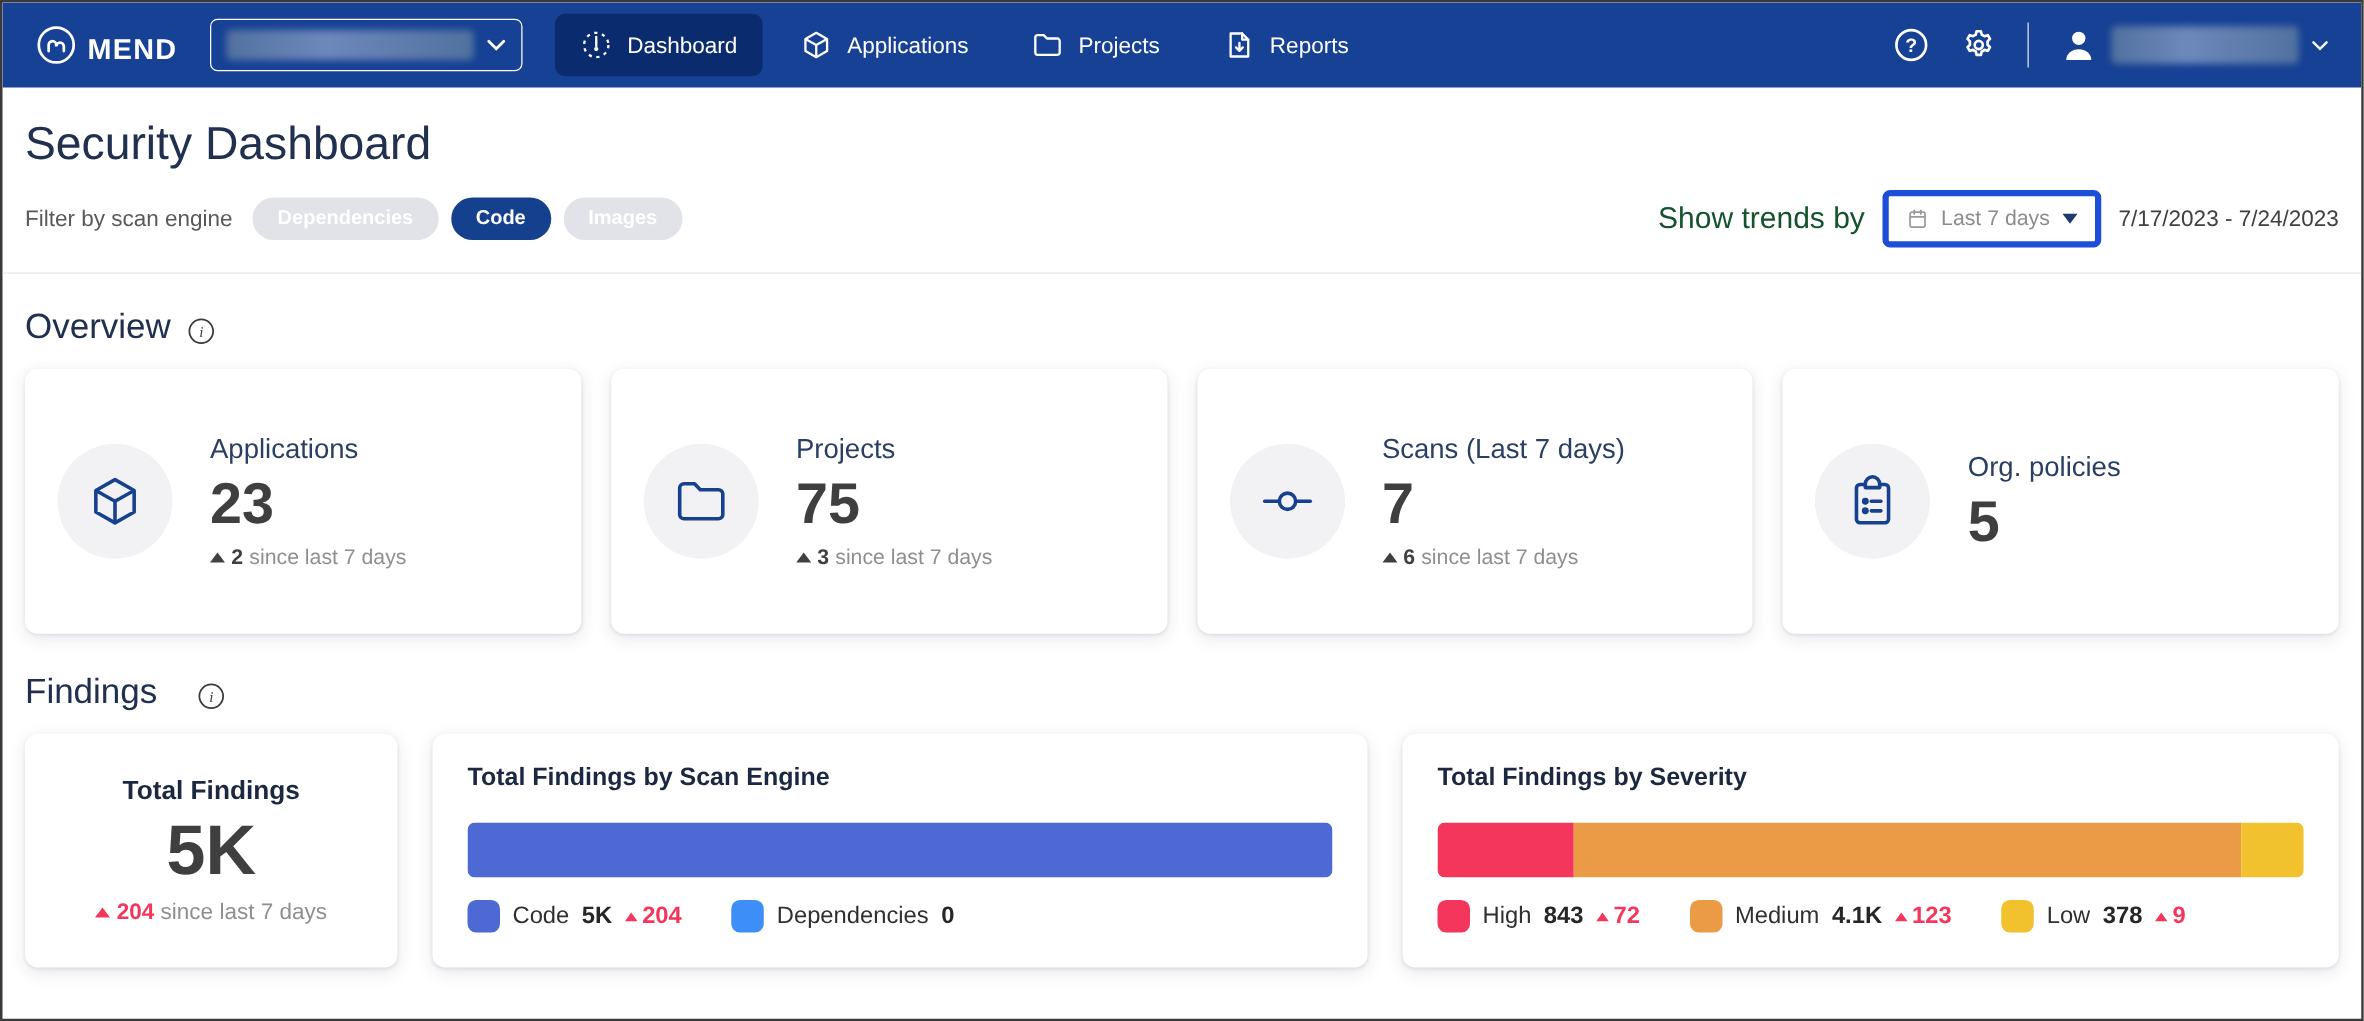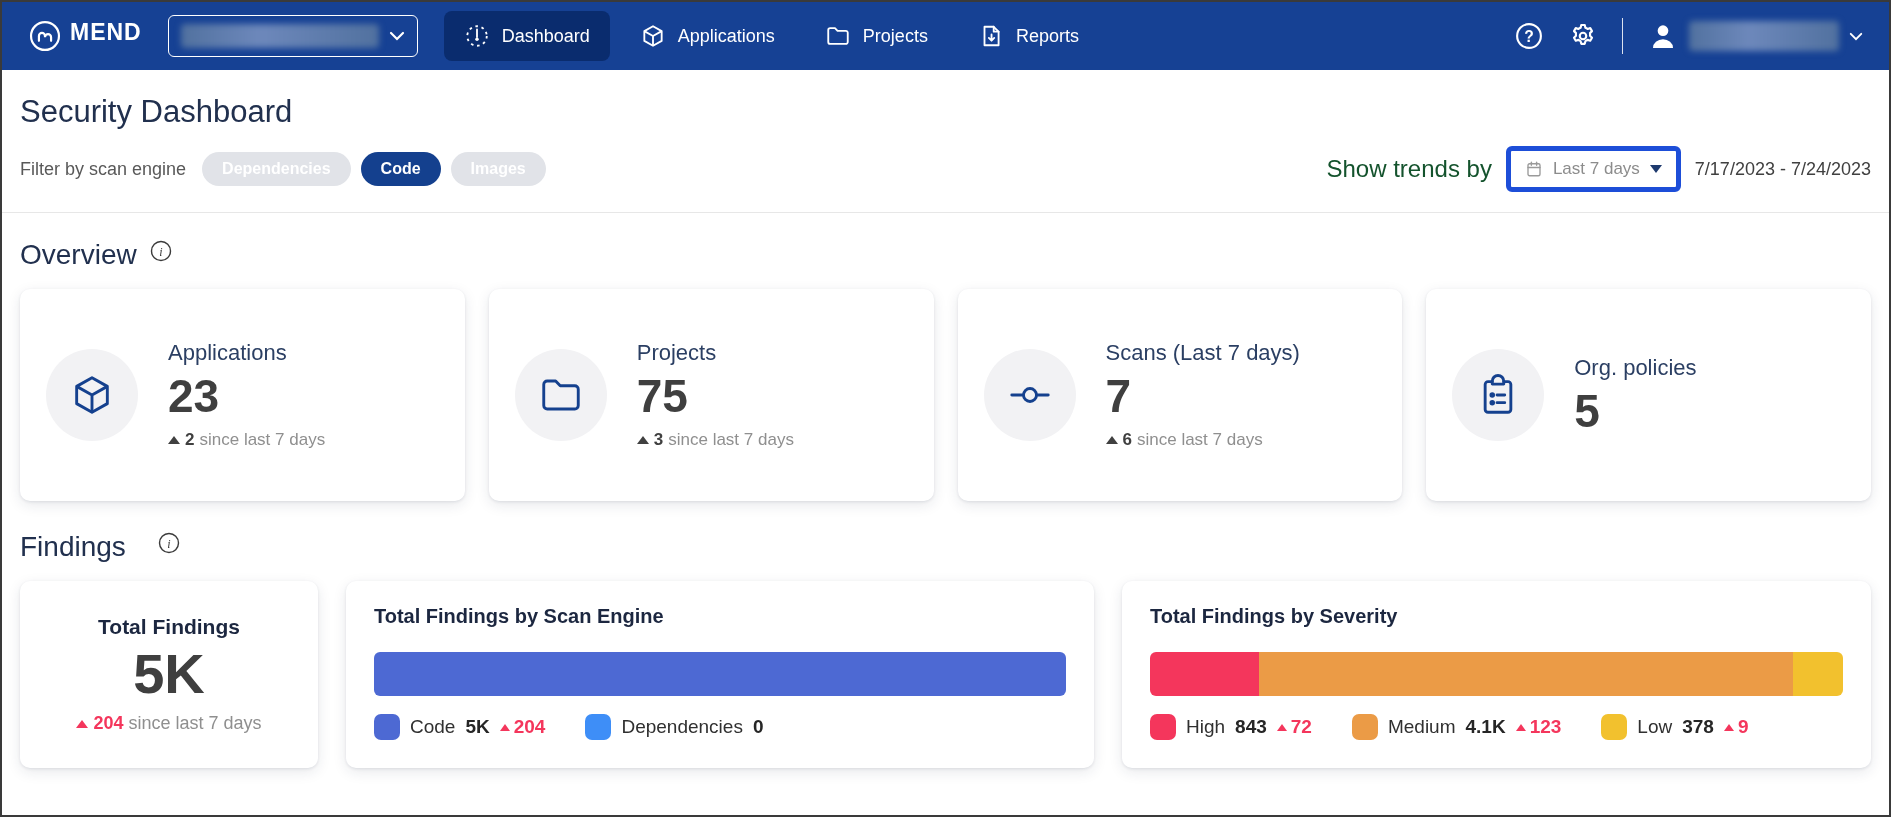--- a/index.html
+++ b/index.html
@@ -7,21 +7,21 @@
   .page {
     width:1891px; height:817px; background:#fff;
     border:2px solid #3a3a3a; overflow:hidden; position:relative;
   }
 
   
   .navbar {
     height:68px; background:#164194; display:flex; align-items:center;
     padding:0 26px; color:#fff;
   }
-  .brand { display:flex; align-items:flex-start; gap:8px; }
+  .brand { display:flex; align-items:flex-end; gap:8px; }
   .brand-name { font-size:23px; font-weight:700; letter-spacing:1px; }
   .org-select {
     margin-left:26px; width:250px; height:42px; border:1.5px solid #fff; border-radius:6px;
     display:flex; align-items:center; padding:0 12px; gap:10px; cursor:pointer;
   }
   .redacted { background:linear-gradient(90deg,#51719f,#6d88bb 40%,#51719f); filter:blur(3px); border-radius:4px; }
   .org-redacted { flex:1; height:24px; }
   .nav-tabs { display:flex; align-items:center; margin-left:26px; gap:10px; }
   .nav-tab {
     display:flex; align-items:center; gap:12px; padding:12px 20px; border-radius:8px;
@@ -29,21 +29,21 @@
   }
   .nav-tab.active { background:#0A2C6E; }
   .nav-right { margin-left:auto; display:flex; align-items:center; gap:24px; }
   .nav-divider { width:1px; height:36px; background:rgba(255,255,255,0.85); }
   .user-box { display:flex; align-items:center; gap:10px; }
   .user-redacted { width:150px; height:30px; }
   .icon-btn { display:flex; align-items:center; justify-content:center; cursor:pointer; }
 
   
   .content { padding:0 18px; }
-  .page-title { margin-top:24px; font-size:31px; color:#21304e; font-weight:400; }
+  .page-title { margin-top:24px; font-size:37px; color:#21304e; font-weight:400; }
 
   .filter-row { display:flex; align-items:center; margin-top:16px; }
   .filter-label { font-size:18px; color:#595959; margin-right:16px; }
   .pills { display:flex; gap:10px; align-items:center; }
   .pill {
     border-radius:19px; padding:8px 20px; font-size:16px; font-weight:700; color:#fff;
     background:#E1E3E8; cursor:pointer; border:none;
   }
   .pill.active { background:#14408E; }
   .trends { margin-left:auto; display:flex; align-items:center; gap:14px; }
@@ -52,21 +52,21 @@
     display:flex; align-items:center; gap:10px; border:5px solid #1d4ed8; border-radius:6px;
     padding:8px 14px; background:#fff; cursor:pointer;
   }
   .trend-select-value { font-size:17px; color:#8c8c8c; }
   .caret-down { width:0; height:0; border-left:6px solid transparent; border-right:6px solid transparent; border-top:8px solid #1e3a6e; }
   .date-range { font-size:18px; color:#404040; }
 
   .page-divider { margin:20px -18px 0; border-top:1px solid #e7e7e7; }
 
   
-  .section-head { display:flex; align-items:flex-start; gap:12px; margin-top:26px; }
+  .section-head { display:flex; align-items:flex-end; gap:12px; margin-top:26px; }
   .section-title { font-size:28px; color:#21304e; font-weight:400; }
 
   
   .ov-row { display:flex; gap:24px; margin-top:18px; }
   .card {
     background:#fff; border-radius:10px;
     box-shadow:0 1px 3px rgba(25,39,70,0.10), 0 4px 14px rgba(25,39,70,0.10);
   }
   .ov-card { flex:1; height:212px; display:flex; align-items:center; padding-left:26px; gap:30px; }
   .ov-circle {

